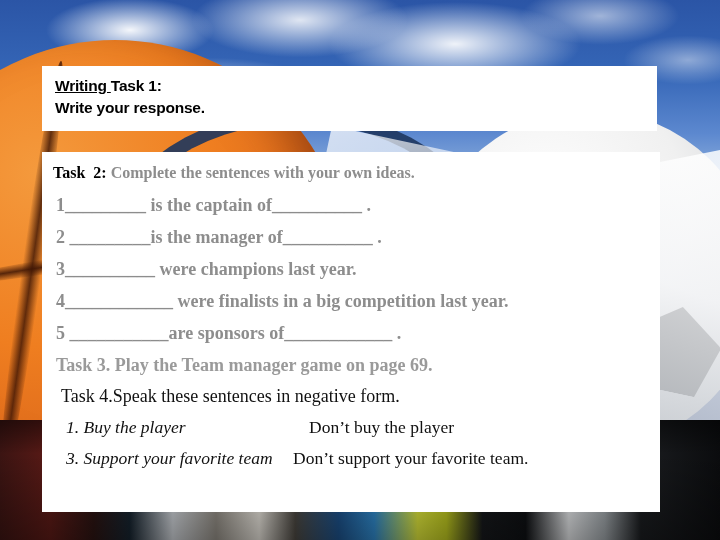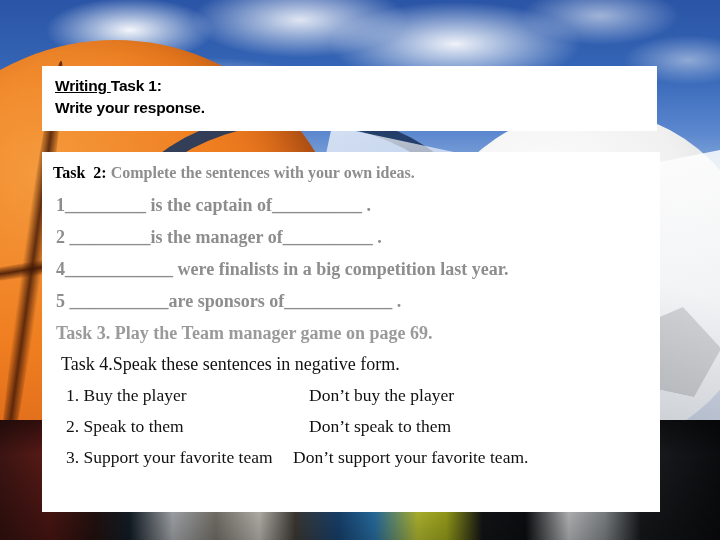--- a/index.html
+++ b/index.html
@@ -222,21 +222,21 @@
 
   .neg-row {
     font-family: "Liberation Serif", serif;
     font-size: 17.5px;
     line-height: 31px;
     color: #111111;
     white-space: pre;
     padding-left: 13px;
     display: flex;
   }
-  .neg-row .aff { display: inline-block; }
+  .neg-row .aff { display: inline-block; font-style: italic; }
   .neg-row .neg { display: inline-block; }
   .r1 .aff { width: 243px; }
   .r2 .aff { width: 243px; }
   .r3 .aff { width: 227px; }
 </style>
 </head>
 <body>
 
 <div id="slide">
 
@@ -261,34 +261,31 @@
     <div class="title-line"><span class="u">Writing </span><span>Task 1:</span></div>
     <div class="title-line">Write your response.</div>
   </div>
 
   <div class="panel" id="body-panel">
 
     <div class="task-head"><span class="lbl">Task  2:</span><span class="desc"> Complete the sentences with your own ideas.</span></div>
 
     <div class="fill-line">1_________ is the captain of__________ .</div>
     <div class="fill-line">2 _________is the manager of__________ .</div>
+    <div class="fill-line">3__________ were champions last year.</div>
     <div class="fill-line">4____________ were finalists in a big competition last year.</div>
     <div class="fill-line">5 ___________are sponsors of____________ .</div>
 
     <div class="task3"><span>Task 3. Play the </span><span class="ital">Team manager game on page 69</span><span>.</span></div>
 
     <div class="task4">Task 4.Speak these sentences in negative form.</div>
 
     <div class="neg-row r1">
       <span class="aff">1. Buy the player</span>
       <span class="neg">Don’t buy the player</span>
-    </div>
-    <div class="neg-row r2">
-      <span class="aff">2. Speak to them</span>
-      <span class="neg">Don’t speak to them</span>
     </div>
     <div class="neg-row r3">
       <span class="aff">3. Support your favorite team</span>
       <span class="neg">Don’t support your favorite team.</span>
     </div>
 
   </div>
 </div>
 
 </body></html>

